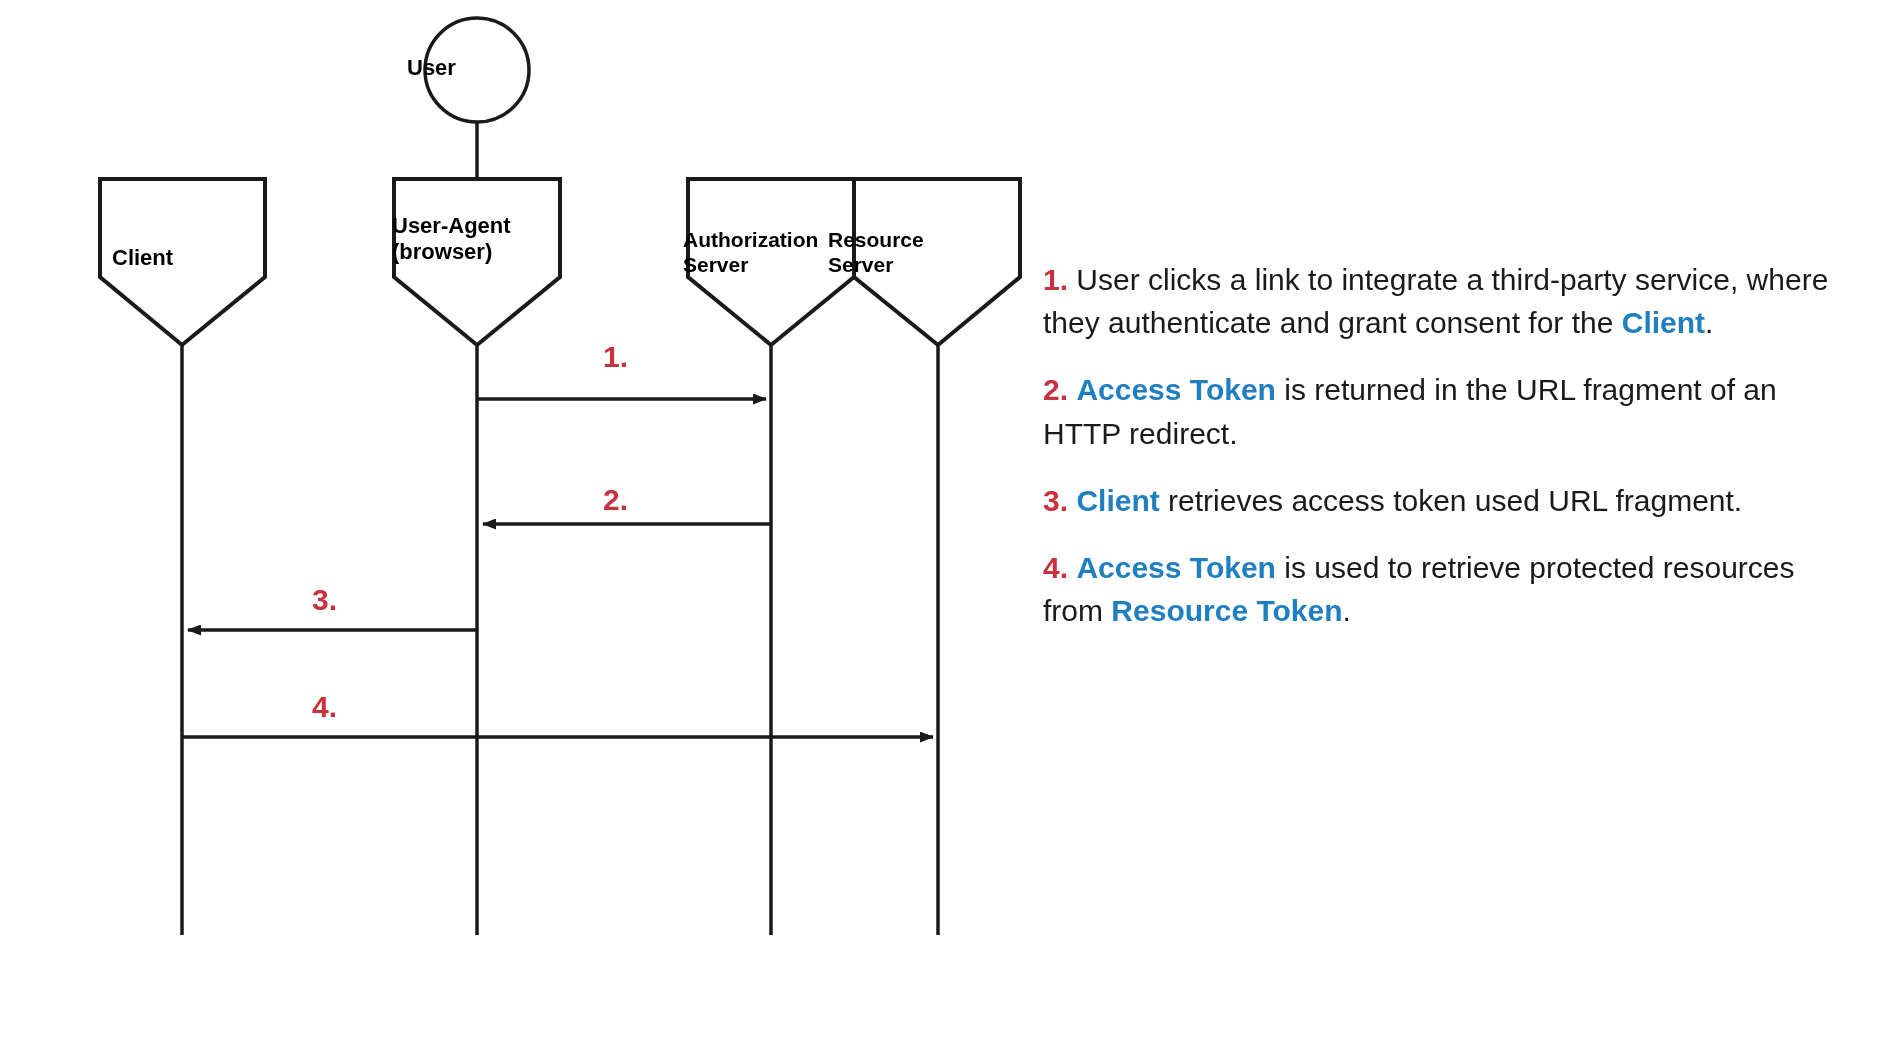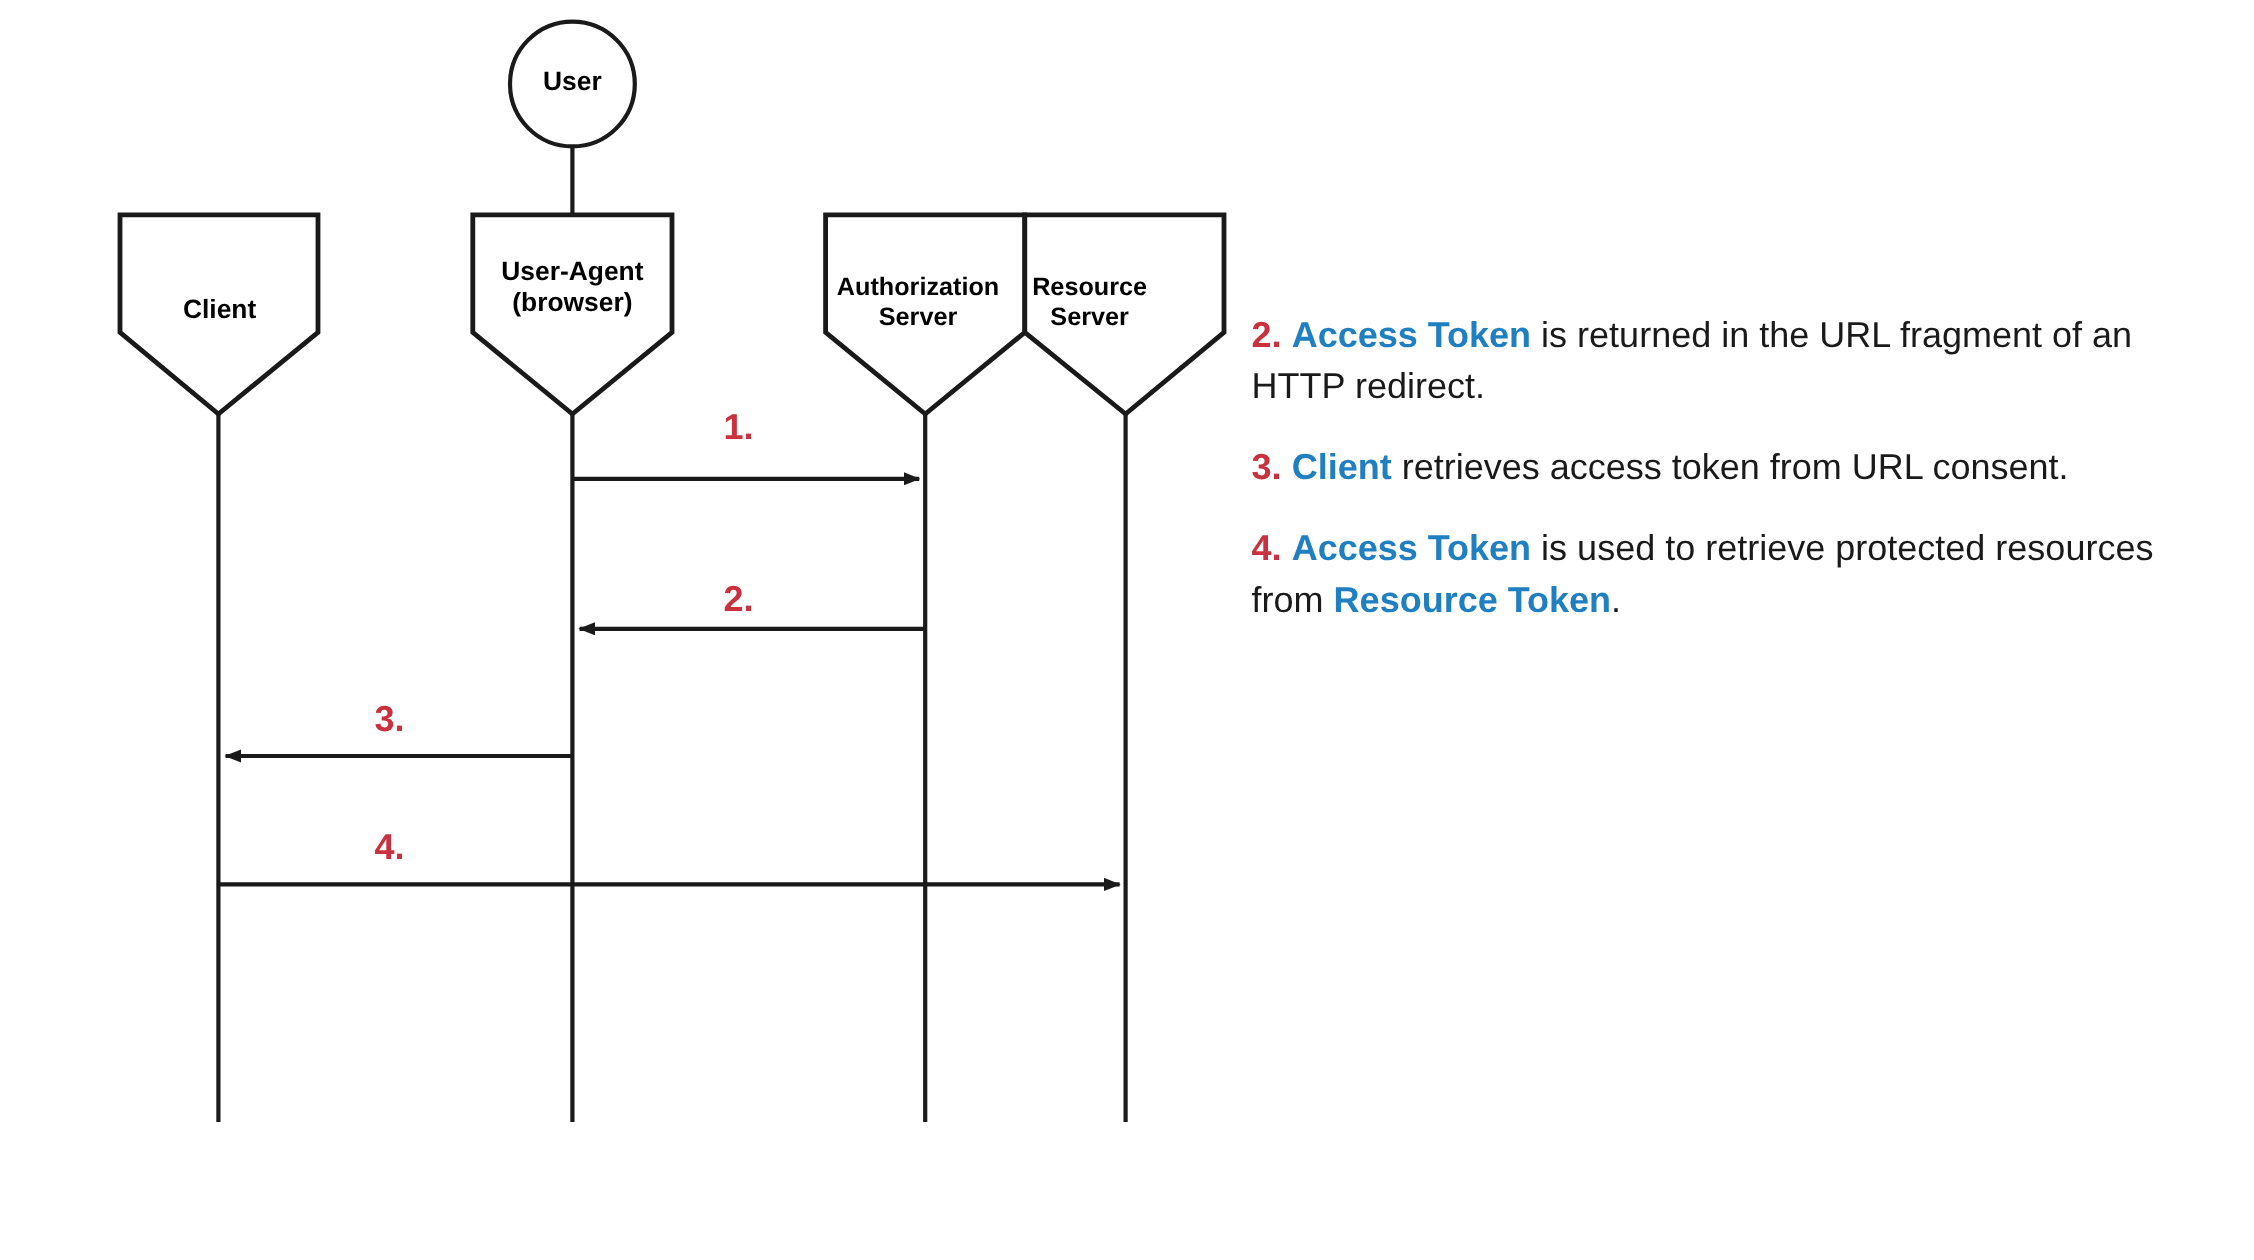--- a/index.html
+++ b/index.html
@@ -21,21 +21,20 @@
     position: absolute;
     left: 0;
     top: 0;
     width: 1878px;
     height: 1050px;
   }
 
   
   .node-label {
     position: absolute;
-    text-align: center;
     font-family: "Liberation Sans", sans-serif;
     font-weight: bold;
     color: #000000;
     line-height: 1.18;
     white-space: nowrap;
     pointer-events: none;
   }
   .node-label.user       { left: 407px; top:  55px; width: 140px; font-size: 22px; }
   .node-label.client     { left: 112px; top: 245px; width: 142px; font-size: 22px; }
   .node-label.useragent  { left: 392px; top: 213px; width: 170px; font-size: 22px; }
@@ -154,22 +153,23 @@
     <div>Resource</div>
     <div>Server</div>
   </div>
 
   <div class="step-num n1">1.</div>
   <div class="step-num n2">2.</div>
   <div class="step-num n3">3.</div>
   <div class="step-num n4">4.</div>
 
   <div id="steps-panel">
+      <div class="step-item"><span class="step-marker">1.</span><span> User clicks a link to integrate a third-party service, where they authenticate and grant consent for the </span><span class="hl">Client</span><span>.</span></div>
       <div class="step-item"><span class="step-marker">2.</span><span> </span><span class="hl">Access Token</span><span> is returned in the URL fragment of an HTTP redirect.</span></div>
-      <div class="step-item"><span class="step-marker">3.</span><span> </span><span class="hl">Client</span><span> retrieves access token from URL consent.</span></div>
+      <div class="step-item"><span class="step-marker">3.</span><span> </span><span class="hl">Client</span><span> retrieves access token used URL fragment.</span></div>
       <div class="step-item"><span class="step-marker">4.</span><span> </span><span class="hl">Access Token</span><span> is used to retrieve protected resources from </span><span class="hl">Resource Token</span><span>.</span></div>
     </div>
 
   <div id="figure-caption">
     <span class="cap-inner">Figure 1</span>
   </div>
 
 </div>
 
 </body></html>

